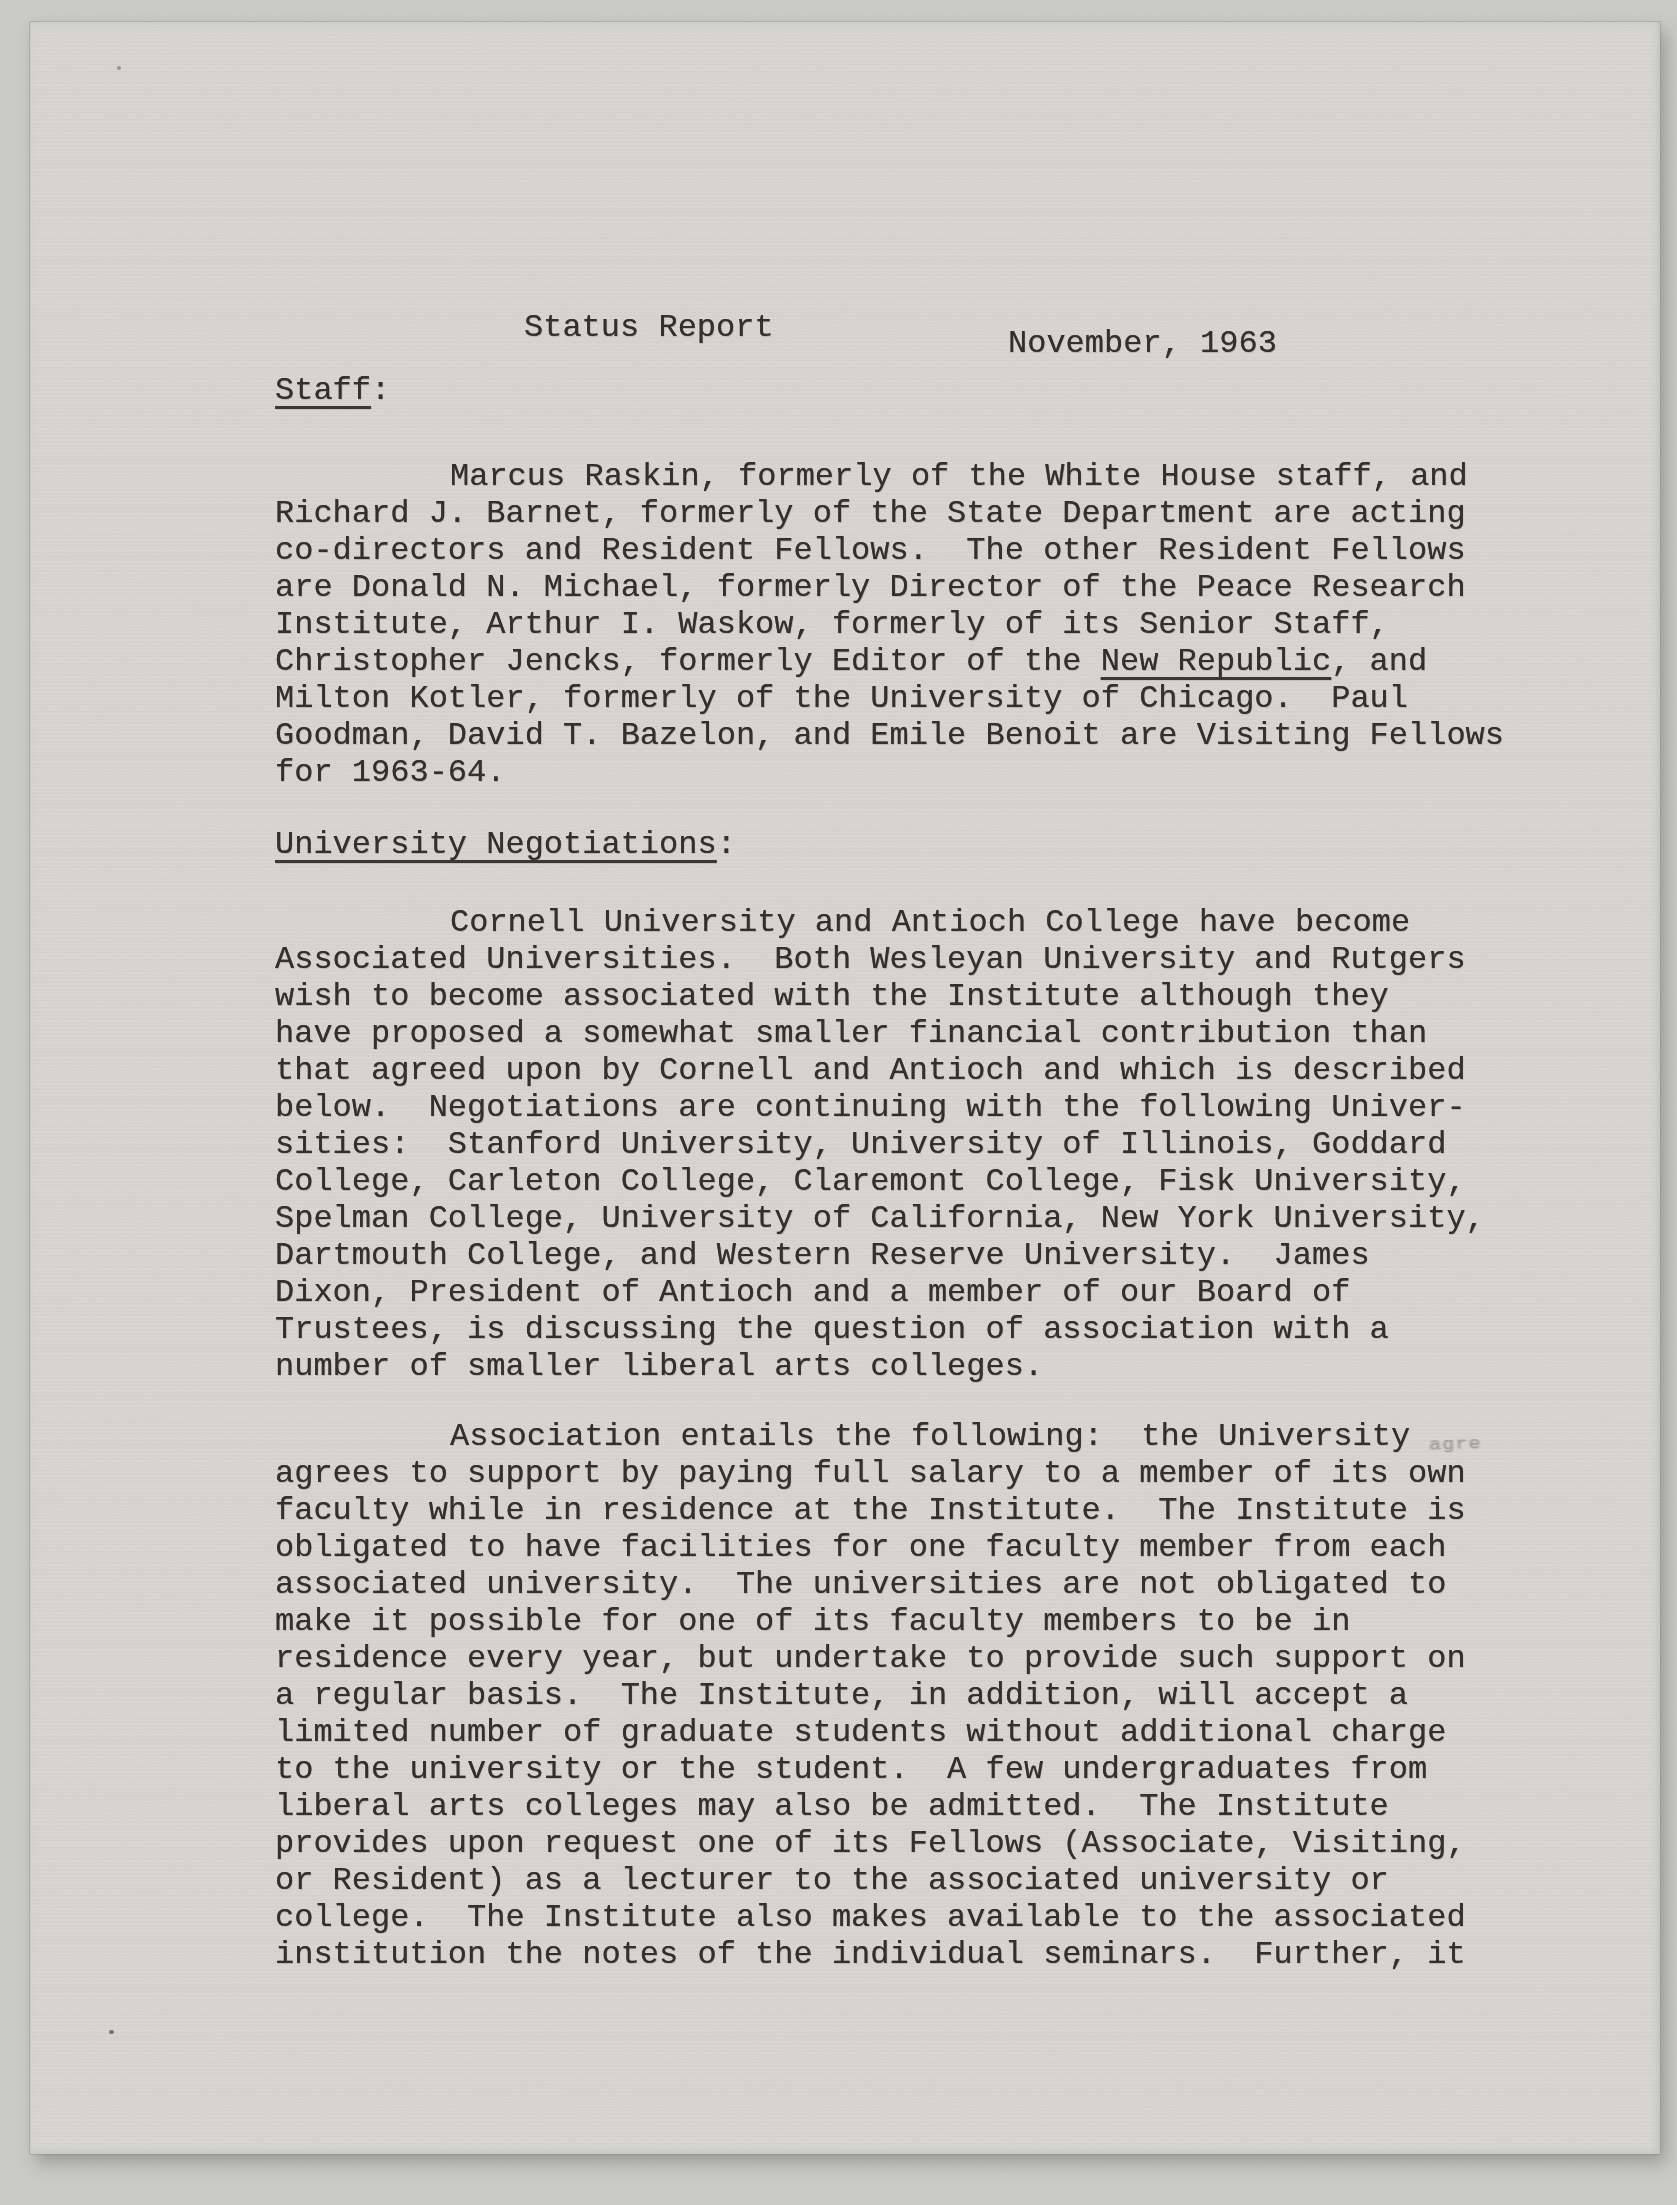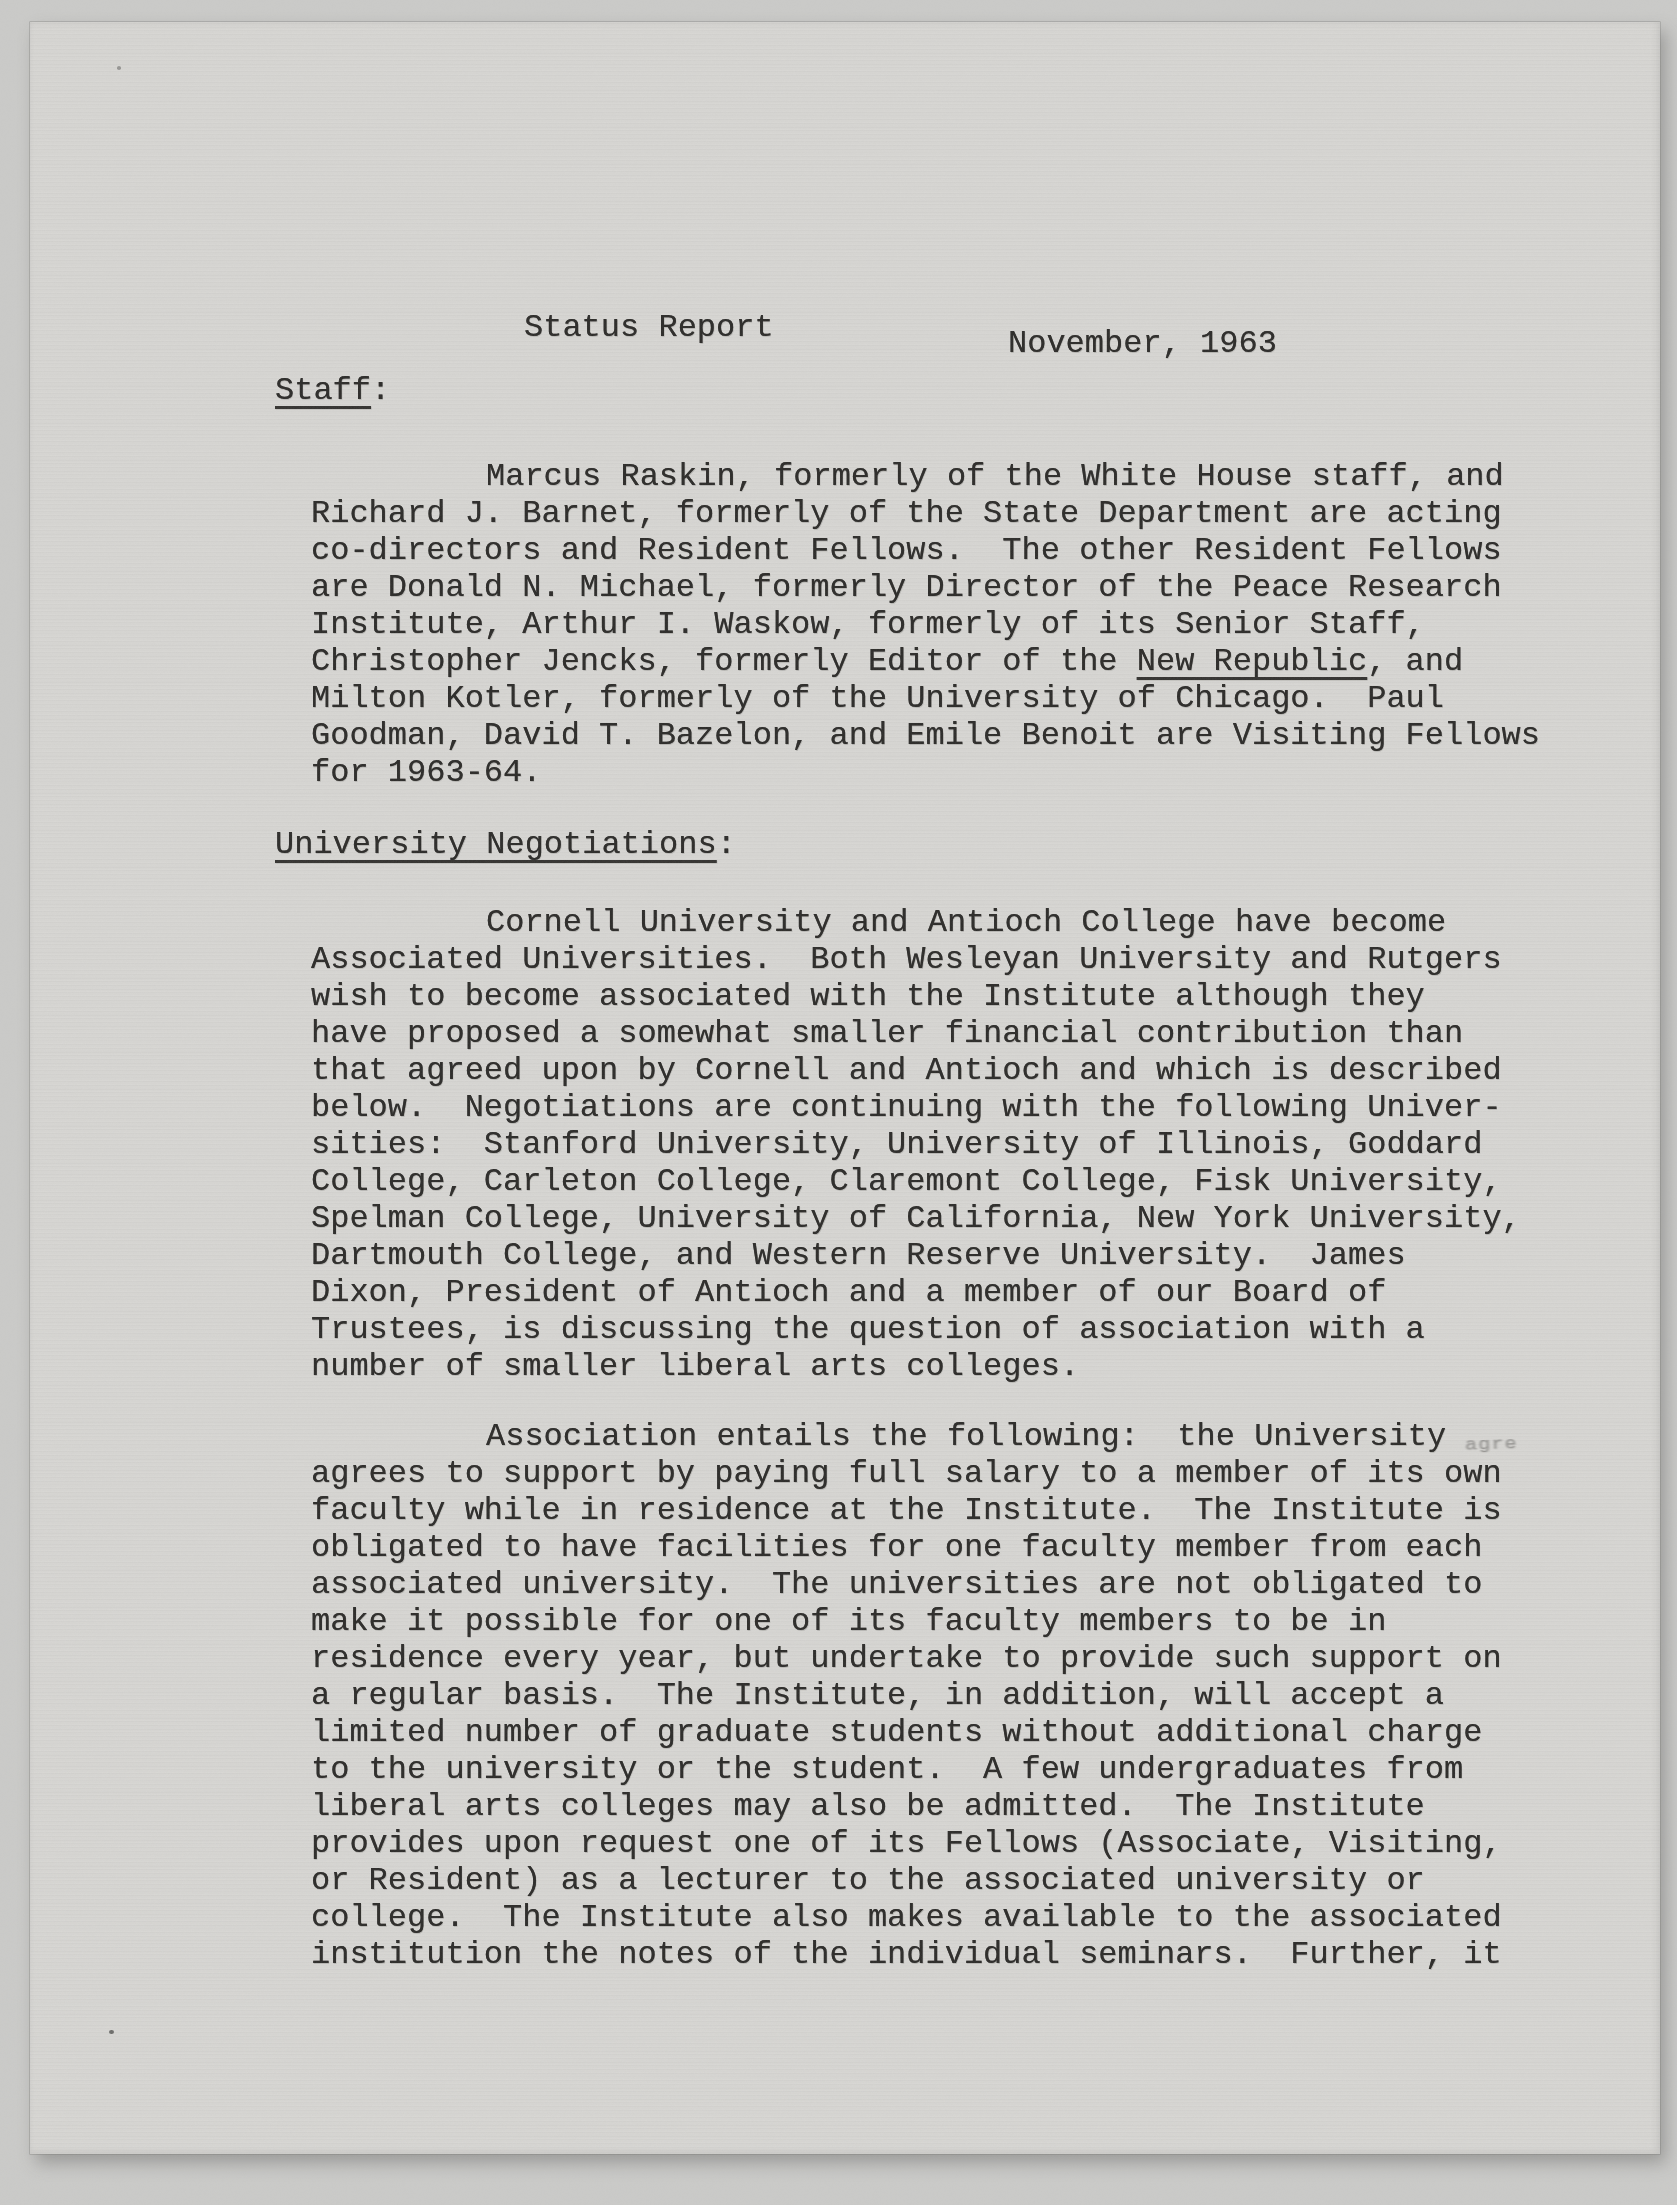--- a/index.html
+++ b/index.html
@@ -43,21 +43,21 @@
   .sub-left{left:494px;top:287px;}
   .sub-right{left:978px;top:287px;margin-top:16px;}
   .heading{left:245px;}
   .hu{
     text-decoration:underline;
     text-decoration-thickness:2.8px;
     text-underline-offset:6.8px;
     text-decoration-color:rgba(43,42,40,0.85);
   }
   .para{left:245px;width:1288px;}
-  .line{height:37px;margin-left:36px;}
+  .line{height:37px;}
   .para .line:first-child > span:first-child{padding-left:175px;}
   .uline{
     text-decoration:underline;
     text-decoration-thickness:2.8px;
     text-underline-offset:6.8px;
     text-decoration-color:rgba(43,42,40,0.85);
   }
   .smudge{
     display:inline-block;
     font-size:20px;

